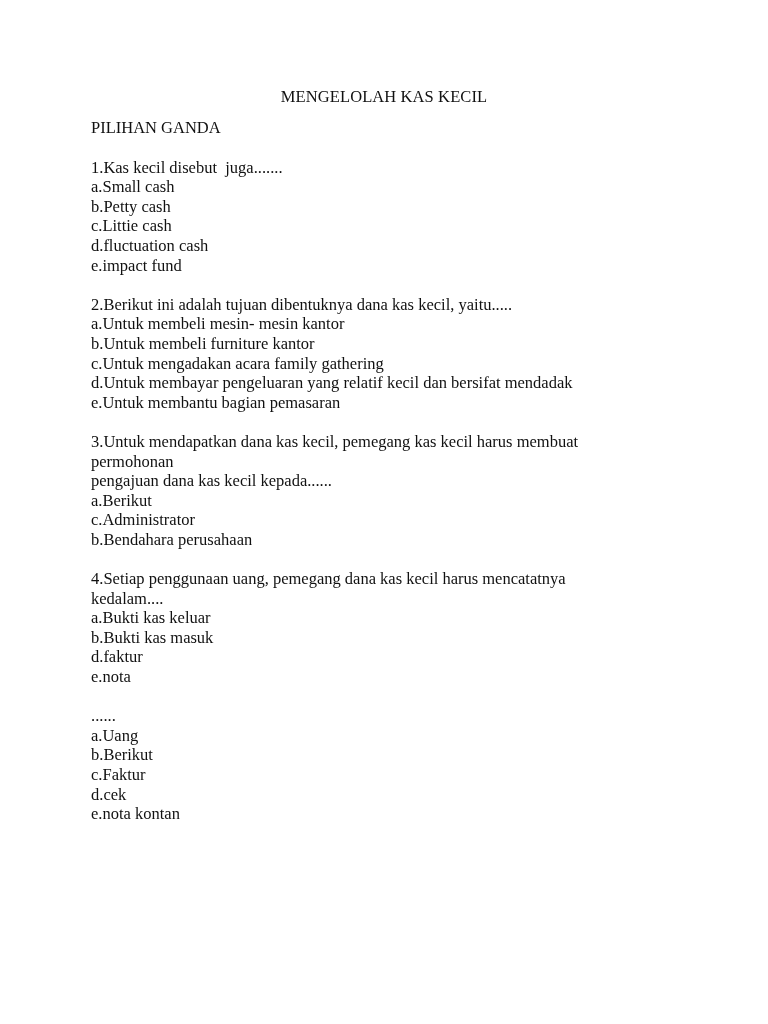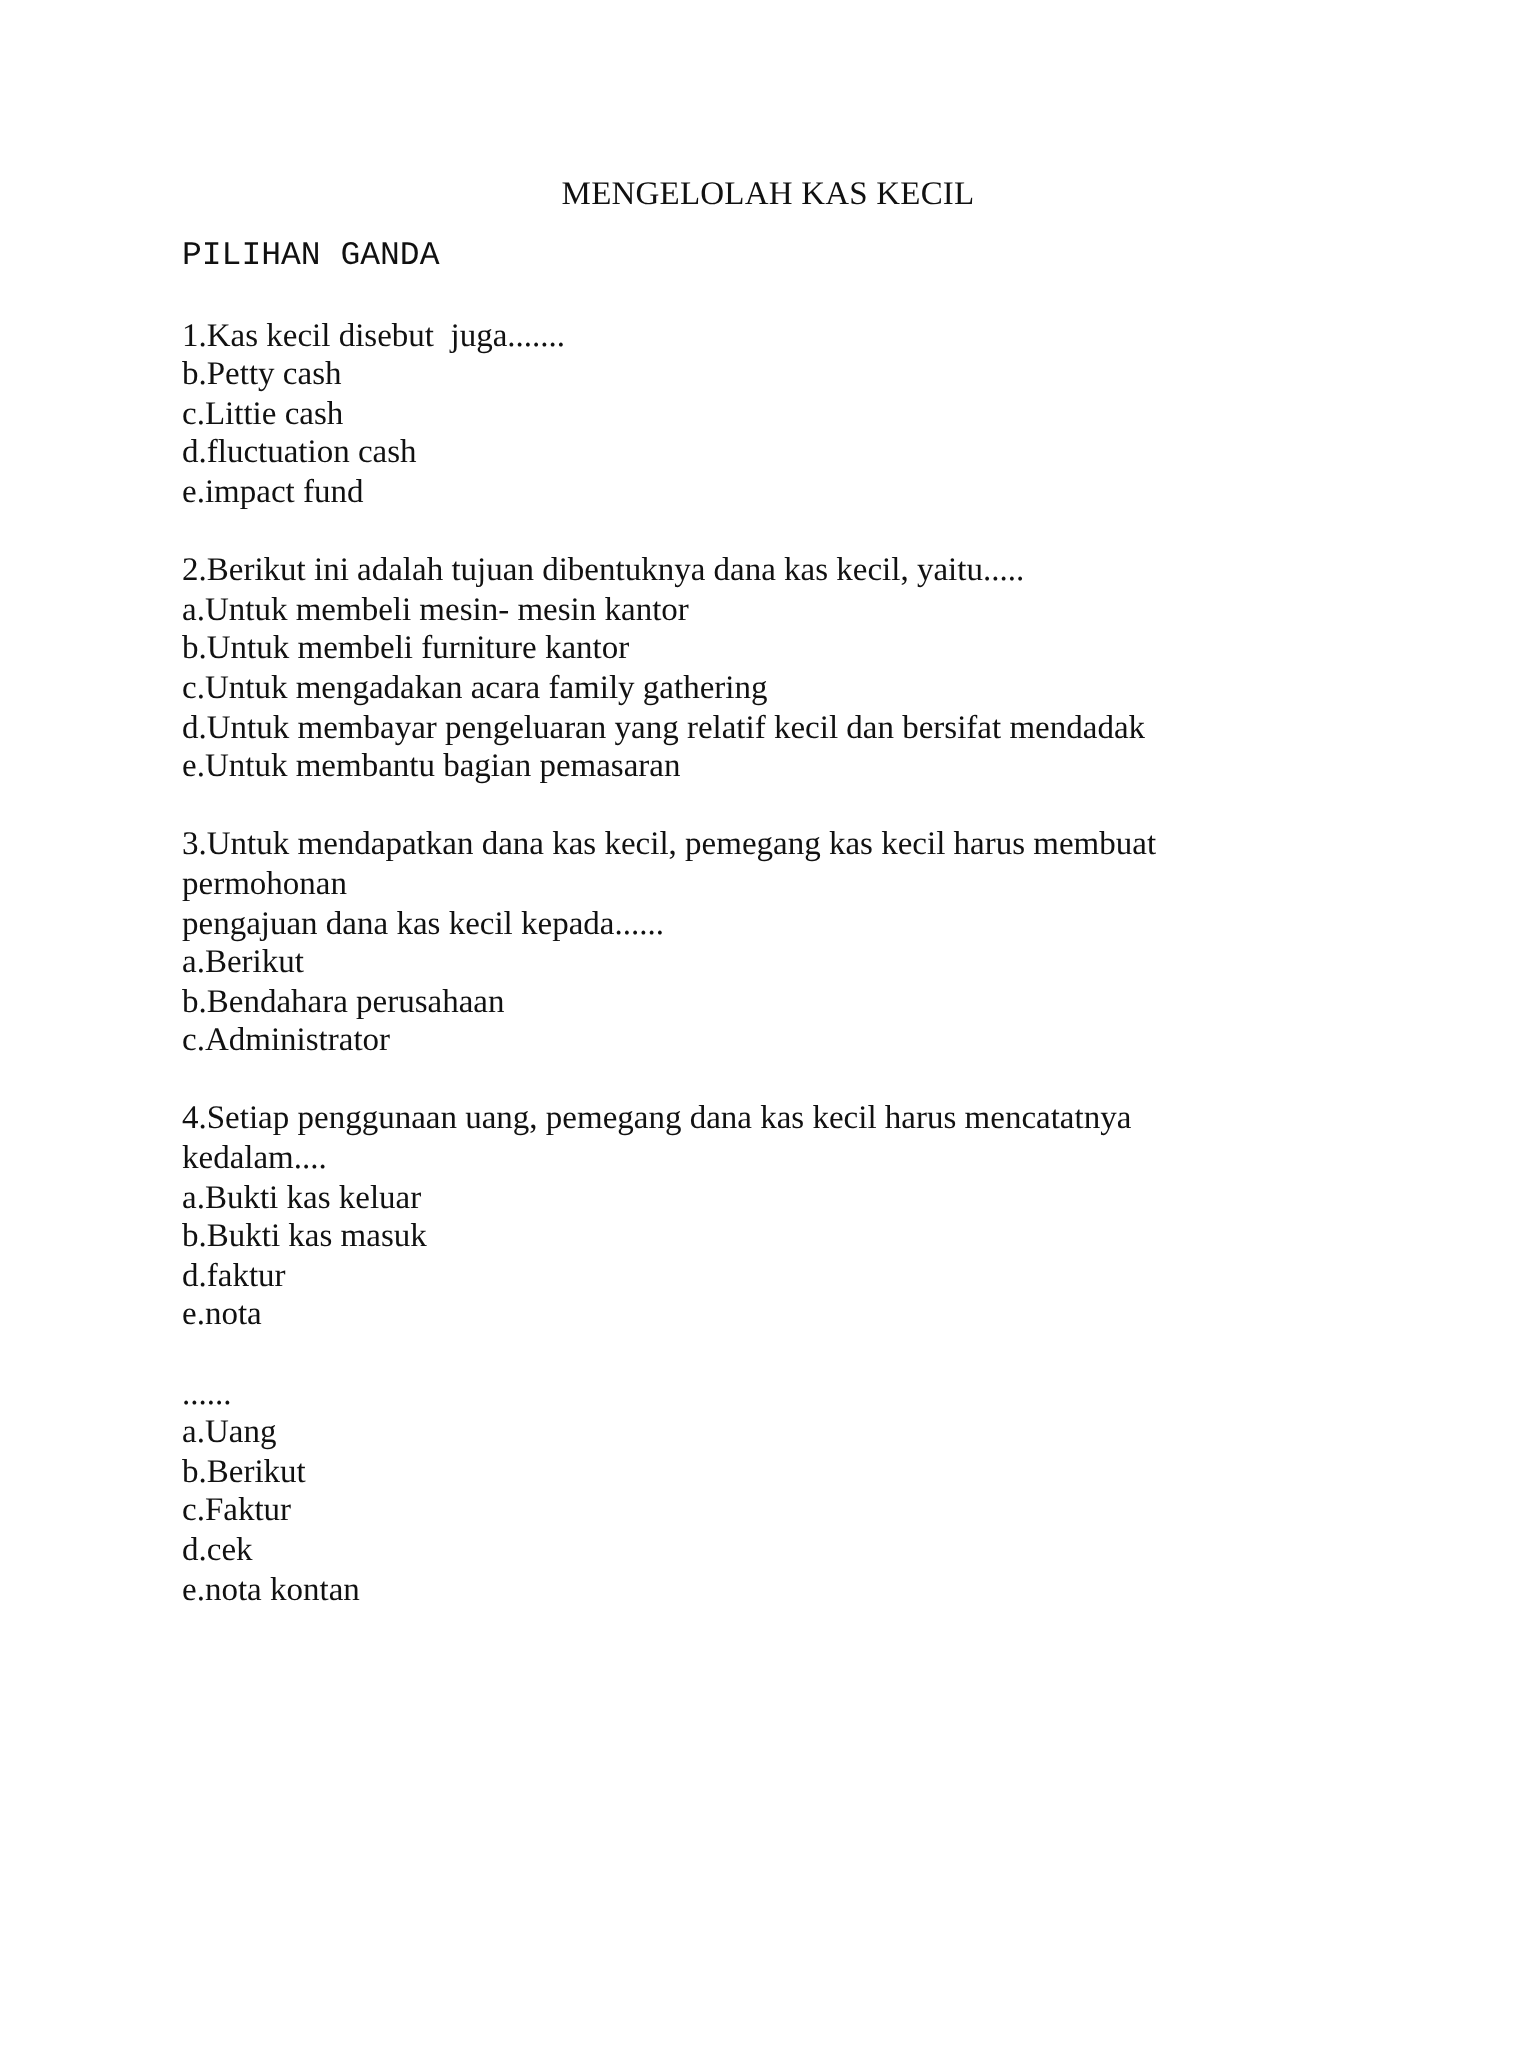--- a/index.html
+++ b/index.html
@@ -34,63 +34,63 @@
       position: absolute;
       left: 91px;
       top: 118px;
       width: 620px;
       font-size: 16.5px;
       line-height: 19.6px;
     }
     .section-heading {
       margin: 0 0 19.6px 0;
       line-height: 20px;
-      font-family: Liberation Mono, monospace;
     }
     .question {
       margin: 0 0 19.6px 0;
     }
     .line {
       display: block;
       white-space: pre-wrap;
     }
   </style>
 </head>
 <body>
 
 <div class="page">
   <div class="title">MENGELOLAH KAS KECIL</div>
 
   <div class="content">
     <div class="section-heading">PILIHAN GANDA</div>
 
     <div class="question">
       <span class="line">1.Kas kecil disebut  juga.......</span>
+      <span class="line">a.Small cash</span>
       <span class="line">b.Petty cash</span>
       <span class="line">c.Littie cash</span>
       <span class="line">d.fluctuation cash</span>
       <span class="line">e.impact fund</span>
     </div>
 
     <div class="question">
       <span class="line">2.Berikut ini adalah tujuan dibentuknya dana kas kecil, yaitu.....</span>
       <span class="line">a.Untuk membeli mesin- mesin kantor</span>
       <span class="line">b.Untuk membeli furniture kantor</span>
       <span class="line">c.Untuk mengadakan acara family gathering</span>
       <span class="line">d.Untuk membayar pengeluaran yang relatif kecil dan bersifat mendadak</span>
       <span class="line">e.Untuk membantu bagian pemasaran</span>
     </div>
 
     <div class="question">
       <span class="line">3.Untuk mendapatkan dana kas kecil, pemegang kas kecil harus membuat</span>
       <span class="line">permohonan</span>
       <span class="line">pengajuan dana kas kecil kepada......</span>
       <span class="line">a.Berikut</span>
+      <span class="line">c.Administrator</span>
       <span class="line">b.Bendahara perusahaan</span>
-      <span class="line">c.Administrator</span>
     </div>
 
     <div class="question">
       <span class="line">4.Setiap penggunaan uang, pemegang dana kas kecil harus mencatatnya</span>
       <span class="line">kedalam....</span>
       <span class="line">a.Bukti kas keluar</span>
       <span class="line">b.Bukti kas masuk</span>
       <span class="line">d.faktur</span>
       <span class="line">e.nota</span>
     </div>

